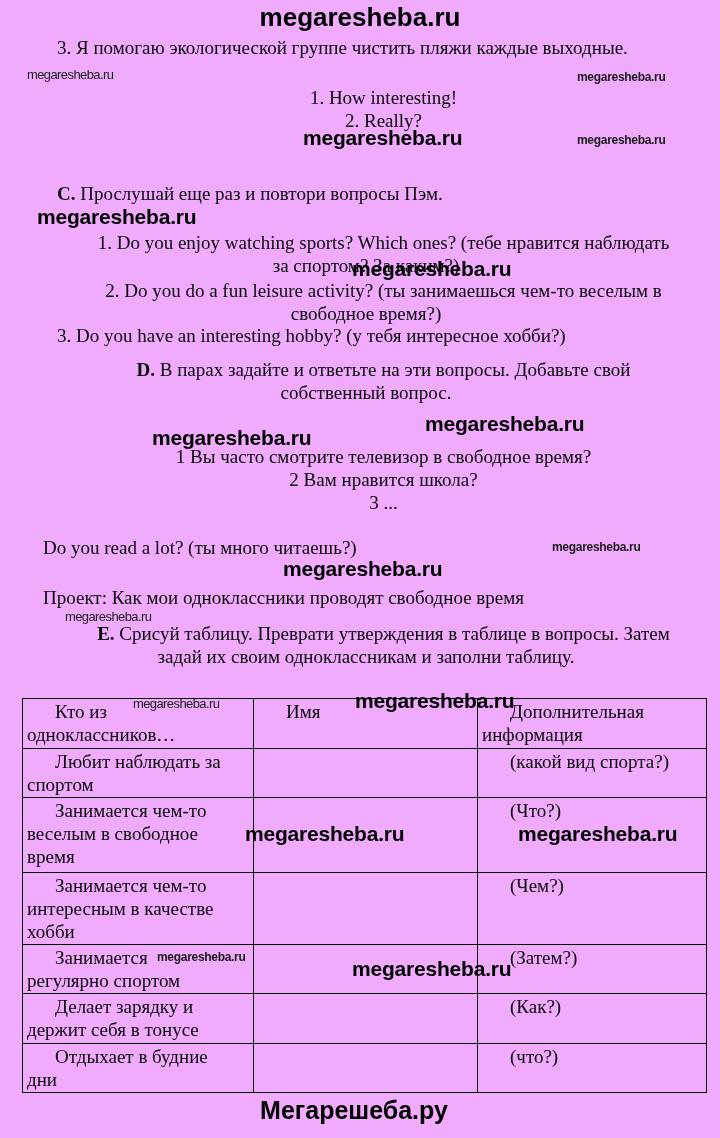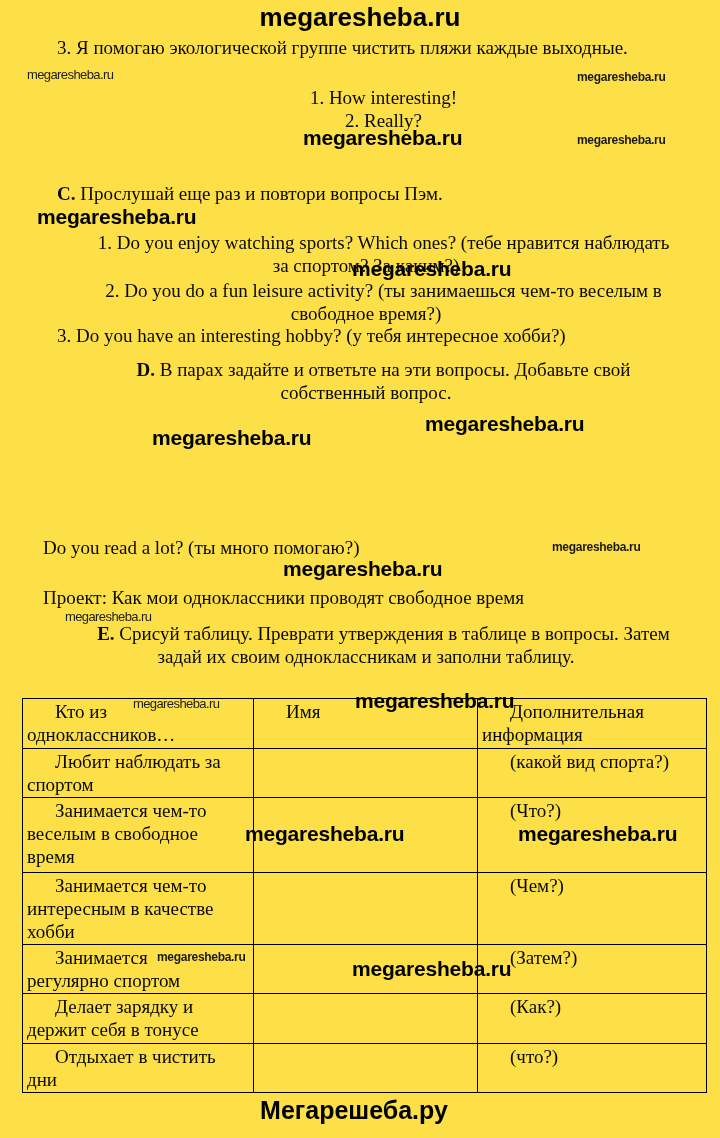--- a/index.html
+++ b/index.html
@@ -1,16 +1,16 @@
 <!DOCTYPE html>
 <html><head>
 <meta charset="utf-8">
 <style>
   html,body { margin:0; padding:0; background:#ffffff; }
-  .page { position:relative; width:720px; height:1138px; background:#fde047; overflow:hidden;
+  .page { position:relative; width:720px; height:1138px; background:#f0abfc; overflow:hidden;
           font-family:"Liberation Serif", serif; color:#0a0a0a; }
   .txt { position:absolute; left:22px; width:688px; font-size:19px; line-height:23px; }
   .line { white-space:nowrap;text-align:center; }
   .ind { text-indent:35px; }
   .ind-sm { text-indent:21px; }
   .b { font-weight:bold; }
   .page-title { position:absolute; top:2px; left:0; width:720px; text-align:center;
                 font-family:"Liberation Sans", sans-serif; font-weight:bold; font-size:26px; color:#000; }
   .page-footer { position:absolute; top:1096px; left:0; width:708px; text-align:center;
                  font-family:"Liberation Sans", sans-serif; font-weight:bold; font-size:25px; color:#000; }
@@ -64,22 +64,27 @@
   <div class="txt ind" style="top:324px">3. Do you have an interesting hobby? (у тебя интересное хобби?)</div>
 
   <div class="txt" style="top:358px">
     <div class="line ind"><span class="b">D.</span><span> В парах задайте и ответьте на эти вопросы. Добавьте свой</span></div>
     <div class="line">собственный вопрос.</div>
   </div>
 
   <div class="wm wm-b" style="left:425px; top:412px">megaresheba.ru</div>
   <div class="wm wm-b" style="left:152px; top:426px">megaresheba.ru</div>
 
+  <div class="txt" style="top:445px">
+    <div class="line ind">1 Вы часто смотрите телевизор в свободное время?</div>
+    <div class="line ind">2 Вам нравится школа?</div>
+    <div class="line ind">3 ...</div>
+  </div>
 
-  <div class="txt ind-sm" style="top:536px">Do you read a lot? (ты много помогаю?)</div>
+  <div class="txt ind-sm" style="top:536px">Do you read a lot? (ты много читаешь?)</div>
   <div class="wm wm-s" style="left:552px; top:540px">megaresheba.ru</div>
   <div class="wm wm-b" style="left:283px; top:557px">megaresheba.ru</div>
 
   <div class="txt ind-sm" style="top:586px">Проект: Как мои одноклассники проводят свободное время</div>
   <div class="wm wm-r" style="left:65px; top:609px">megaresheba.ru</div>
 
   <div class="txt" style="top:622px">
     <div class="line ind"><span class="b">E.</span><span> Срисуй таблицу. Преврати утверждения в таблице в вопросы. Затем</span></div>
     <div class="line">задай их своим одноклассникам и заполни таблицу.</div>
   </div>
@@ -147,21 +152,21 @@
           <div class="cl ind">Делает зарядку и</div>
           <div class="cl">держит себя в тонусе</div>
         </td>
         <td class="c2"></td>
         <td class="c3">
           <div class="cl ind">(Как?)</div>
         </td>
       </tr>
       <tr style="height:49px">
         <td class="c1">
-          <div class="cl ind">Отдыхает в чистить</div>
+          <div class="cl ind">Отдыхает в будние</div>
           <div class="cl">дни</div>
         </td>
         <td class="c2"></td>
         <td class="c3">
           <div class="cl ind">(что?)</div>
         </td>
       </tr>
     </tbody>
       </table>
   </div>

